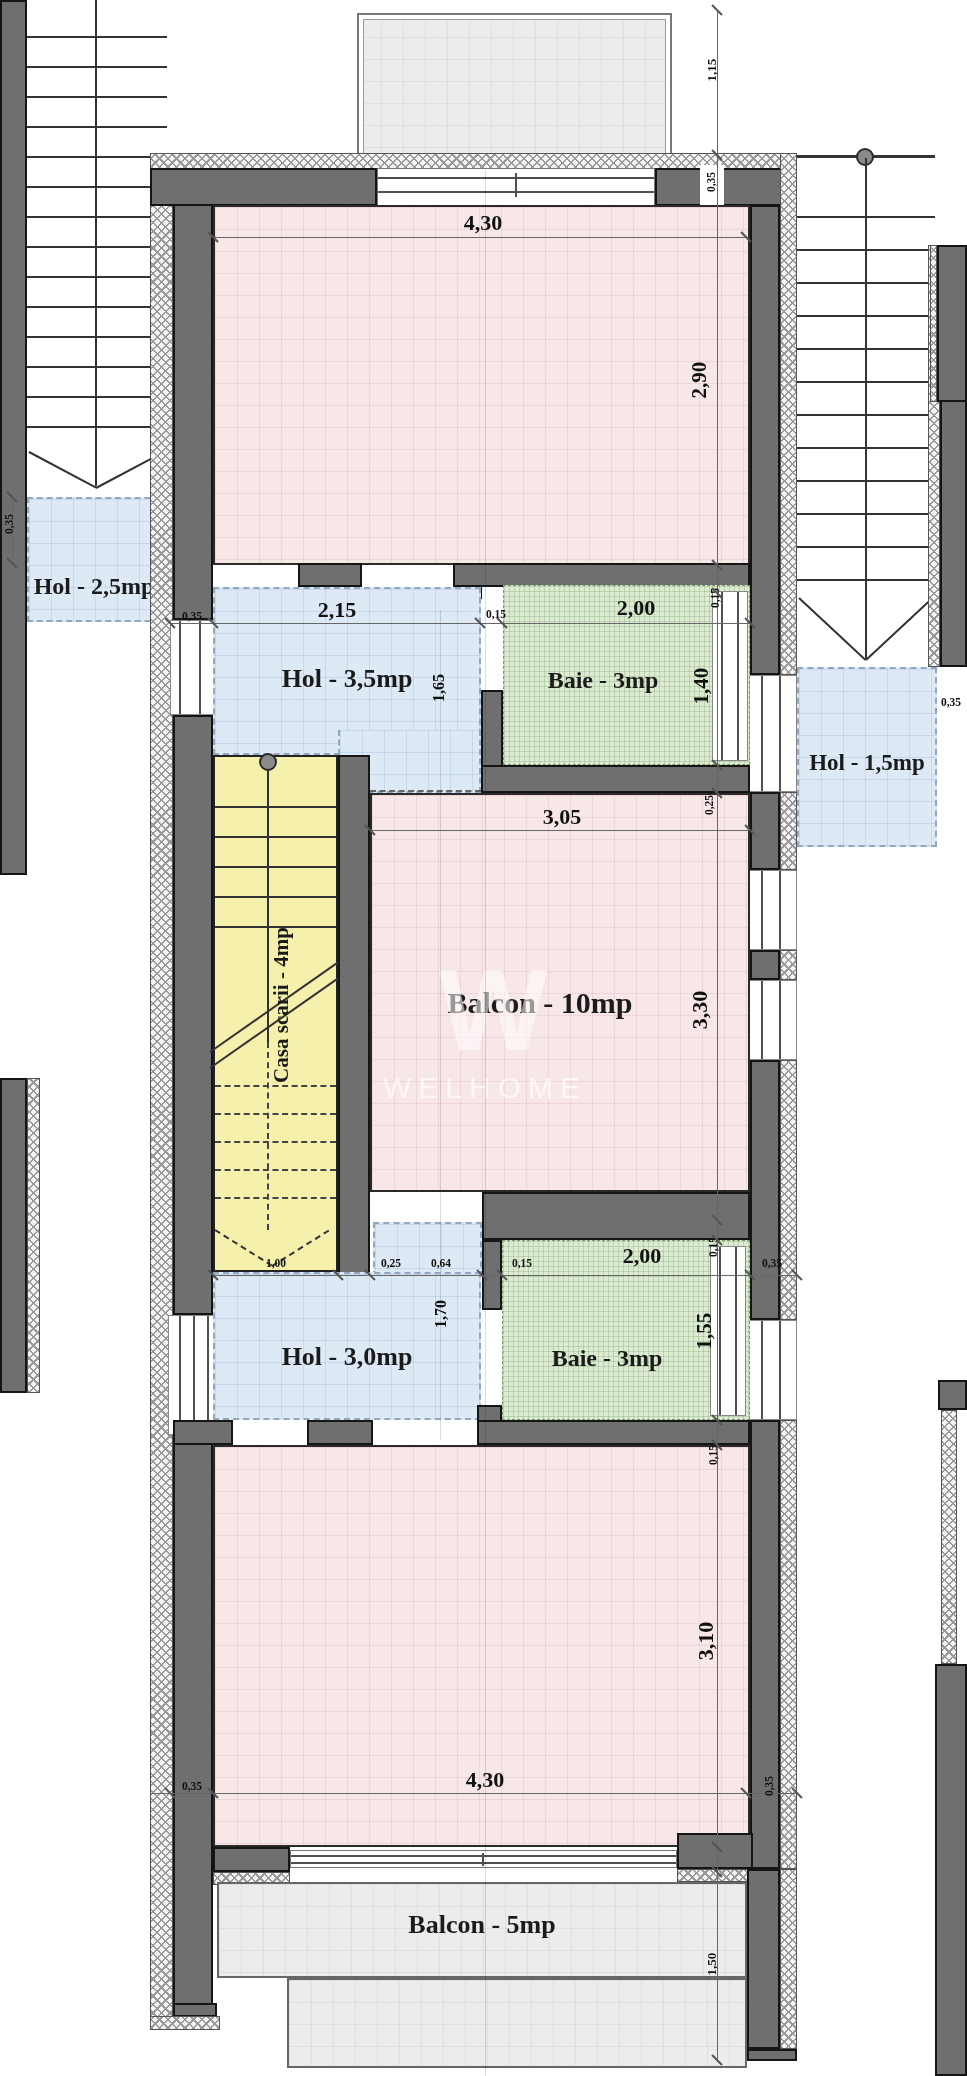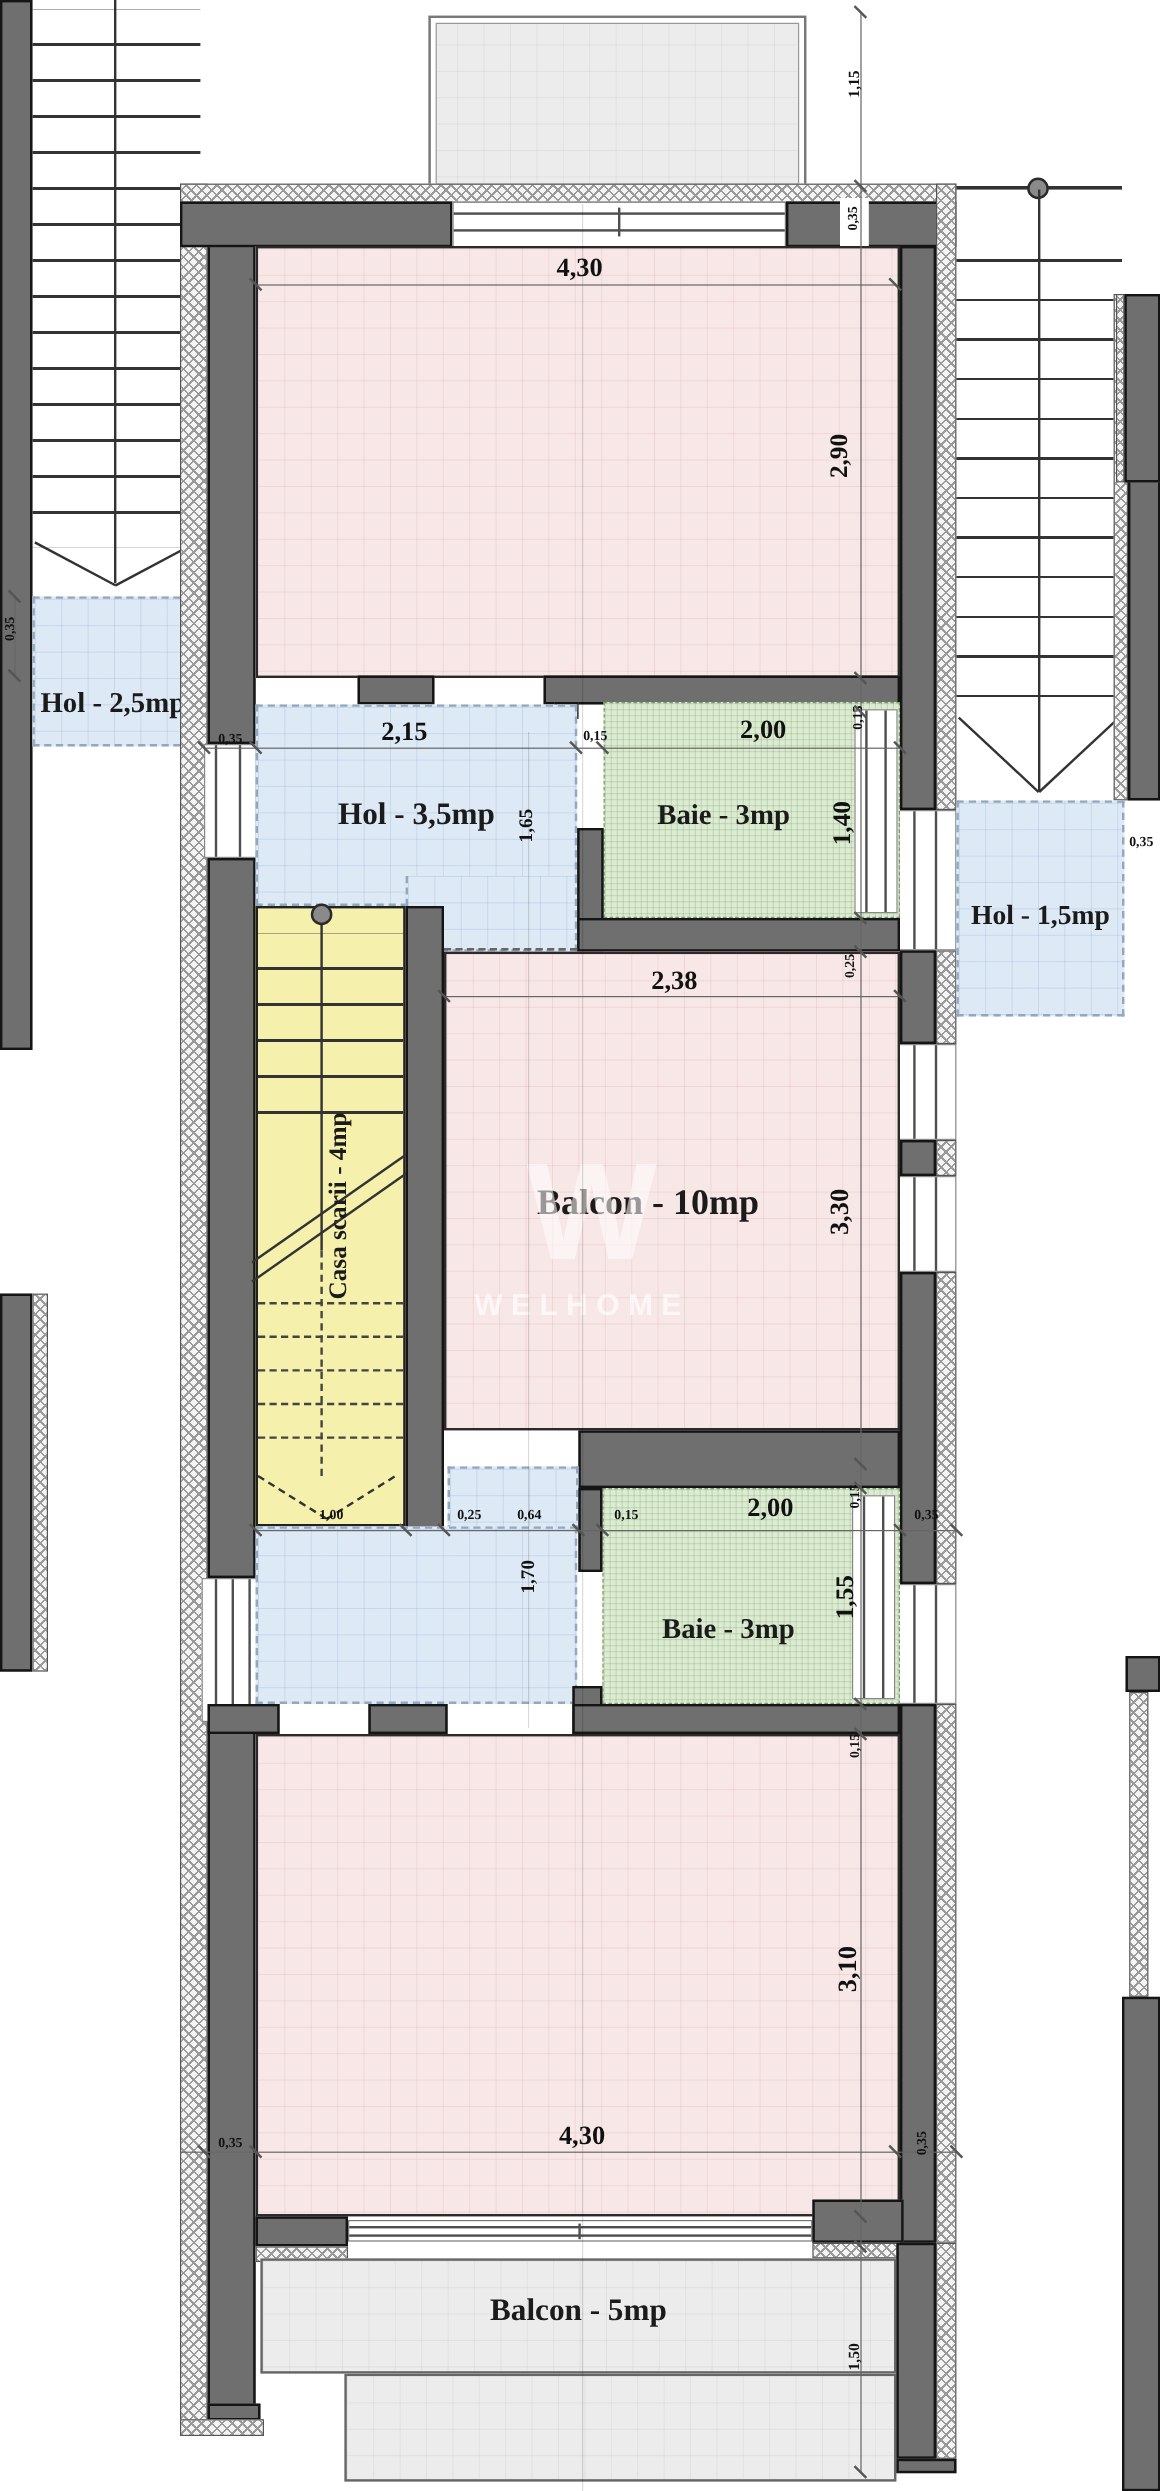--- a/index.html
+++ b/index.html
@@ -162,24 +162,25 @@
   <div class="arm armd" style="left:272px;top:1265px;width:67px;transform:rotate(-32deg);"></div>
   <div class="abs lbl rot" style="left:166px;top:992px;width:230px;height:26px;line-height:26px;font-size:21px;">Casa scarii - 4mp</div>
   <div class="abs wall" style="left:338px;top:755px;width:32px;height:553px;"></div>
 
   <div class="abs pink" style="left:370px;top:793px;width:380px;height:399px;"></div>
   <div class="abs" style="left:370px;top:790px;width:111px;border-top:2px dashed #666;"></div>
   <div class="abs lbl" style="left:340px;top:986px;width:400px;height:34px;line-height:34px;font-size:30px;">Balcon - 10mp</div>
   <div class="abs wall" style="left:482px;top:1192px;width:268px;height:48px;"></div>
 
   <div class="abs" style="left:423px;top:950px;width:140px;height:120px;line-height:120px;text-align:center;font-family:'Liberation Sans',sans-serif;font-weight:bold;font-size:115px;color:rgba(255,255,255,0.55);">W</div>
-  <div class="abs" style="left:345px;top:1072px;width:280px;height:32px;line-height:32px;text-align:center;font-family:'Liberation Sans',sans-serif;font-weight:bold;font-size:25px;letter-spacing:7px;color:rgba(255,255,255,0.65);">WELHOME</div>
+  <div class="abs" style="left:345px;top:1072px;width:280px;height:32px;line-height:32px;text-align:center;font-family:'Liberation Sans',sans-serif;font-weight:normal;font-size:30px;letter-spacing:7px;color:rgba(255,255,255,0.65);">WELHOME</div>
 
   <div class="abs blue" style="left:373px;top:1222px;width:109px;height:55px;border-bottom:none;"></div>
   <div class="abs blue" style="left:213px;top:1272px;width:268px;height:148px;"></div>
+  <div class="abs lbl" style="left:213px;top:1342px;width:268px;height:30px;line-height:30px;font-size:26px;">Hol - 3,0mp</div>
 
   <div class="abs green" style="left:502px;top:1240px;width:248px;height:180px;"></div>
   <div class="abs lbl" style="left:502px;top:1344px;width:210px;height:28px;line-height:28px;font-size:24px;">Baie - 3mp</div>
   <div class="abs" style="left:710px;top:1246px;width:36px;height:170px;background:#fff;border:1px solid #888;">
     <div class="abs winline" style="left:8px;top:0;width:2px;height:168px;"></div>
     <div class="abs winline" style="left:24px;top:0;width:2px;height:168px;"></div>
   </div>
   <div class="abs wall" style="left:482px;top:1240px;width:20px;height:70px;"></div>
   <div class="abs wall" style="left:477px;top:1405px;width:25px;height:40px;"></div>
   <div class="abs wall" style="left:477px;top:1420px;width:273px;height:25px;"></div>
@@ -226,21 +227,21 @@
   <div class="abs dim dim-sm" style="left:172px;top:609px;width:40px;height:14px;line-height:14px;">0,35</div>
   <div class="abs dim" style="left:257px;top:598px;width:160px;height:24px;line-height:24px;font-size:22px;">2,15</div>
   <div class="abs dim dim-sm" style="left:476px;top:607px;width:40px;height:14px;line-height:14px;">0,15</div>
   <div class="abs dim" style="left:566px;top:596px;width:140px;height:24px;line-height:24px;font-size:22px;">2,00</div>
   <div class="abs dim dim-sm rot" style="left:697px;top:591px;width:36px;height:14px;line-height:14px;">0,15</div>
 
   <div class="abs dim rot" style="left:409px;top:678px;width:60px;height:20px;line-height:20px;font-size:16px;">1,65</div>
   <div class="abs dim rot" style="left:666px;top:674px;width:70px;height:24px;line-height:24px;">1,40</div>
   <div class="abs dim dim-sm rot" style="left:691px;top:798px;width:36px;height:14px;line-height:14px;">0,25</div>
 
-  <div class="abs dim" style="left:482px;top:805px;width:160px;height:24px;line-height:24px;font-size:22px;">2,38</div>
+  <div class="abs dim" style="left:482px;top:805px;width:160px;height:24px;line-height:24px;font-size:22px;">3,05</div>
   <div class="abs dim rot" style="left:665px;top:998px;width:70px;height:24px;line-height:24px;font-size:22px;">3,30</div>
 
   <div class="abs dim dim-sm" style="left:254px;top:1256px;width:44px;height:14px;line-height:14px;">1,00</div>
   <div class="abs dim dim-sm" style="left:371px;top:1256px;width:40px;height:14px;line-height:14px;">0,25</div>
   <div class="abs dim dim-sm" style="left:421px;top:1256px;width:40px;height:14px;line-height:14px;">0,64</div>
   <div class="abs dim dim-sm" style="left:502px;top:1256px;width:40px;height:14px;line-height:14px;">0,15</div>
   <div class="abs dim" style="left:572px;top:1244px;width:140px;height:24px;line-height:24px;font-size:22px;">2,00</div>
   <div class="abs dim dim-sm rot" style="left:695px;top:1240px;width:36px;height:14px;line-height:14px;">0,15</div>
   <div class="abs dim dim-sm" style="left:752px;top:1256px;width:40px;height:14px;line-height:14px;">0,35</div>
 

